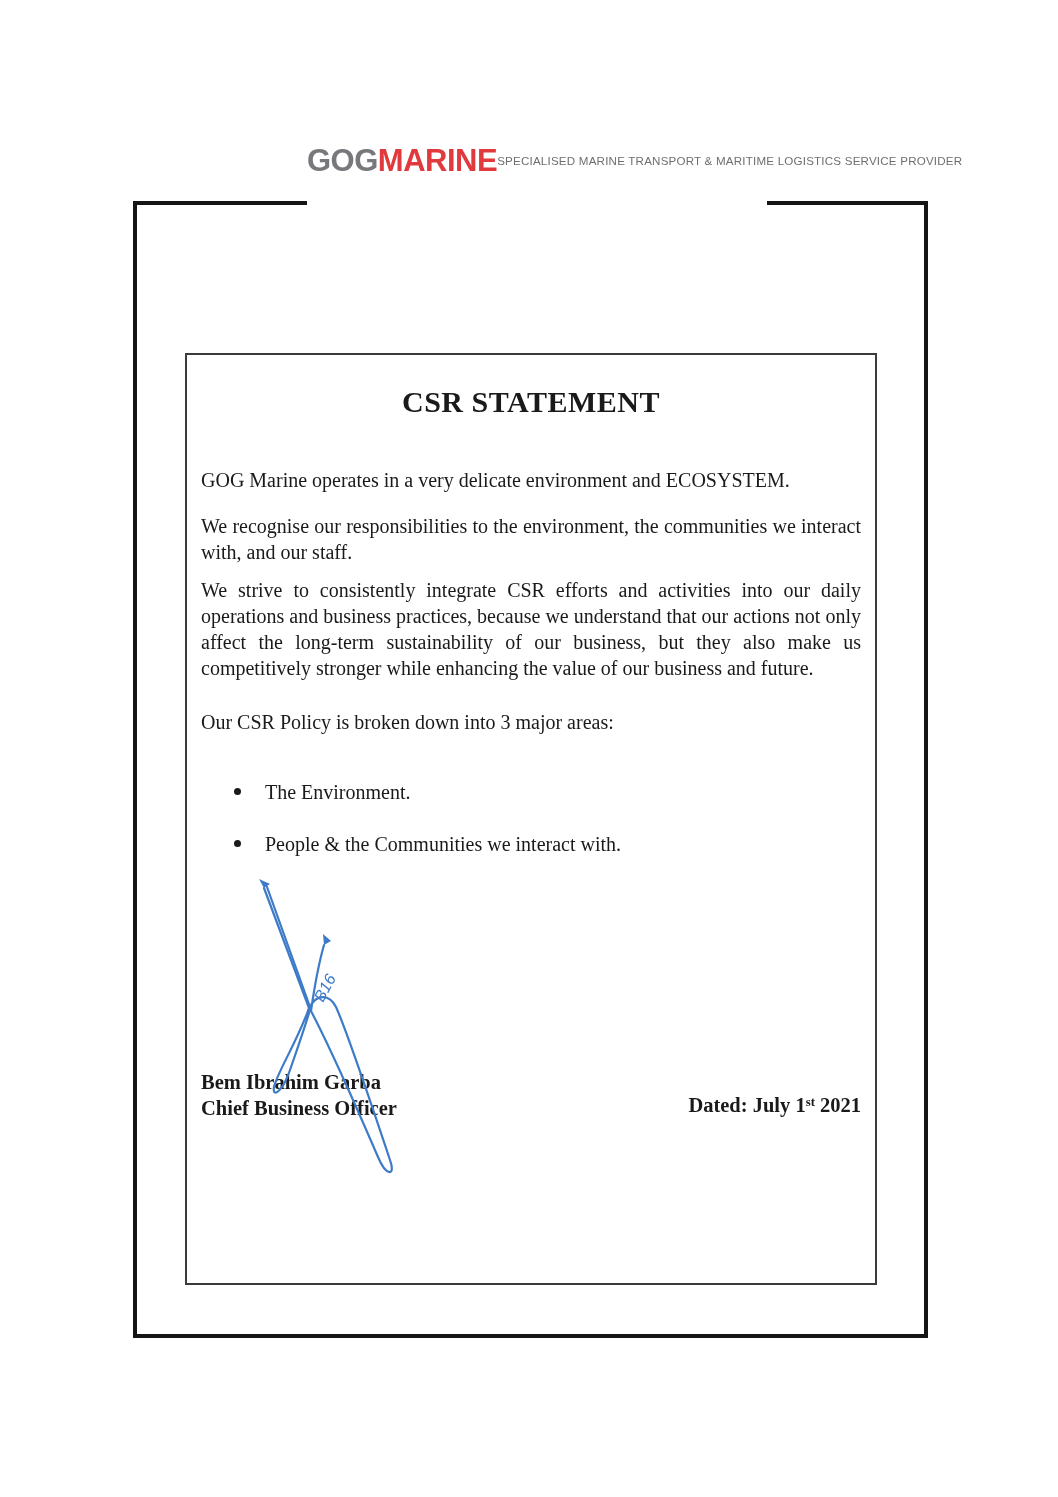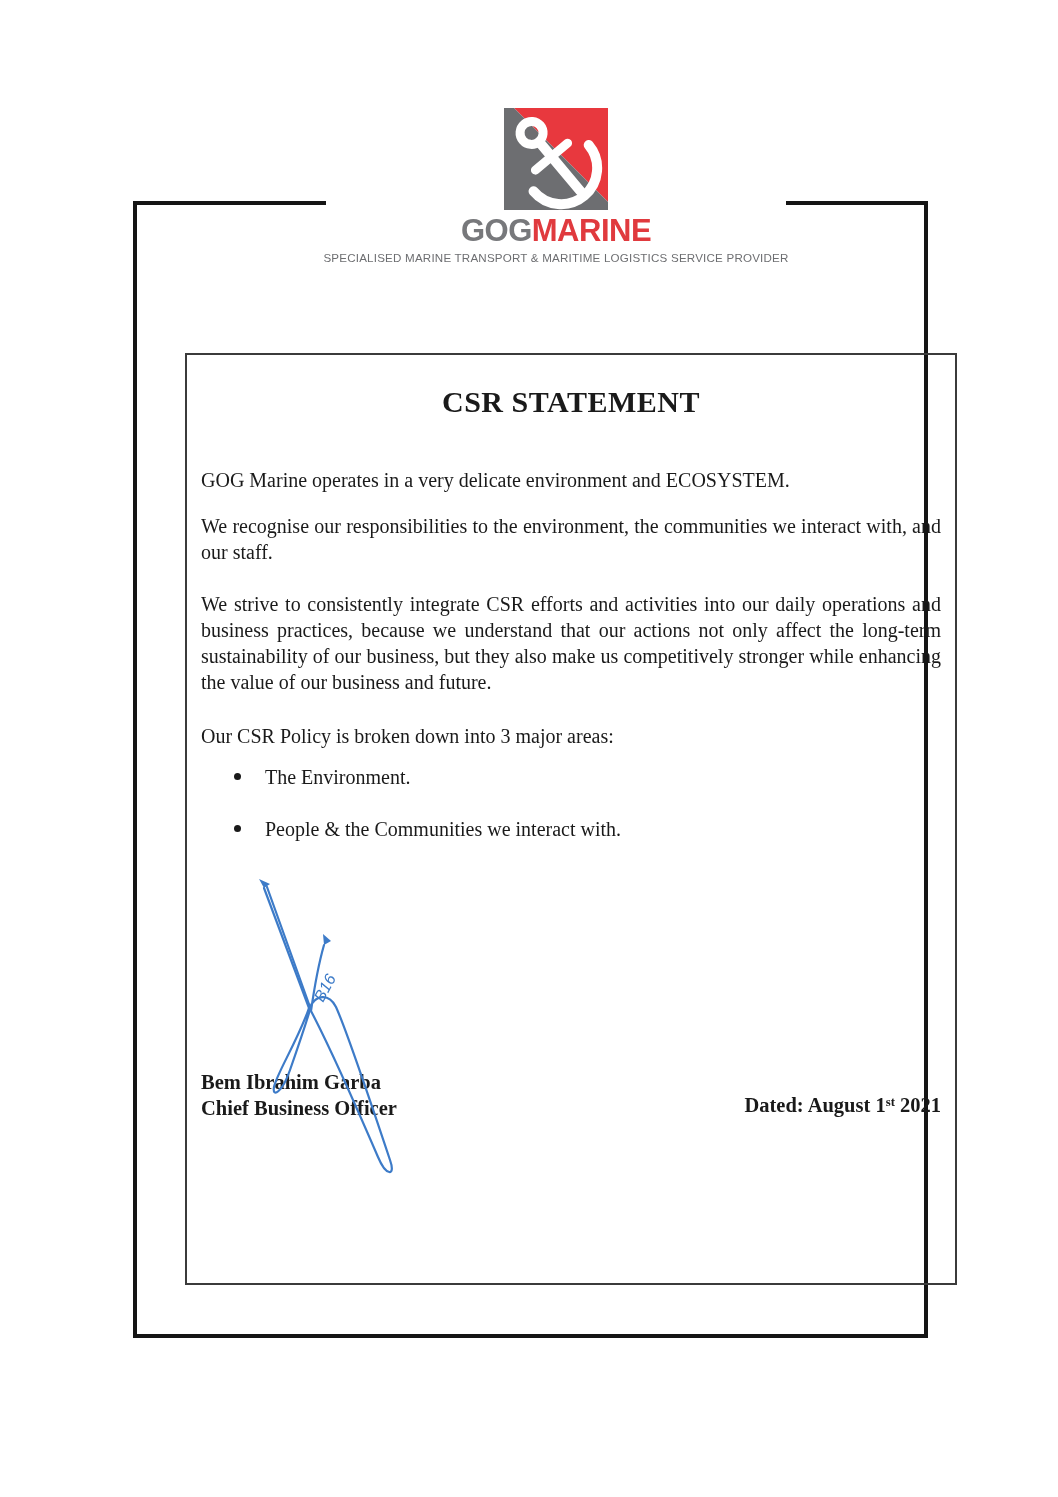--- a/index.html
+++ b/index.html
@@ -19,26 +19,26 @@
     position: absolute;
     left: 133px; top: 201px;
     width: 795px; height: 1137px;
     border: 4px solid #151515;
     z-index: 1;
   }
 
   
   .header {
     position: absolute;
-    left: 326px; top: 108px;
+    left: 307px; top: 108px;
     width: 460px;
     background: #ffffff;
     z-index: 2;
     display: flex;
-    flex-direction: column;
+    flex-direction: row;
     align-items: center;
     padding-bottom: 6px;
   }
   .logo-mark {
     width: 104px; height: 102px;
     display: block;
   }
   .wordmark {
     margin-top: 4px;
     font-family: "Liberation Sans", sans-serif;
@@ -57,44 +57,44 @@
     font-size: 11.6px;
     letter-spacing: 0.2px;
     color: #6d6e71;
     white-space: nowrap;
   }
 
   
   .inner-box {
     position: absolute;
     left: 185px; top: 353px;
-    width: 772px; height: 932px;
+    width: 692px; height: 932px;
     border: 2px solid #3b3b3b;
     padding: 0 14px;
     z-index: 3;
     background: transparent;
   }
   .doc-title {
     margin-top: 30px;
     text-align: center;
     font-size: 30px;
     font-weight: 700;
     letter-spacing: 0.5px;
   }
   .para {
     font-size: 20px;
     line-height: 26px;
   }
   .p1 { margin-top: 48px; }
   .p2 { margin-top: 20px; text-align: justify; }
-  .p3 { margin-top: 26px; text-align: justify; }
+  .p3 { margin-top: 12px; text-align: justify; }
   .p4 { margin-top: 28px; font-family: Liberation Serif, serif; }
   .bullet-list {
     list-style: none;
-    margin-top: 15px;
+    margin-top: 44px;
   }
   .bullet-item {
     position: relative;
     padding-left: 64px;
     font-size: 20px;
     line-height: 26px;
     margin-bottom: 26px;
   }
   .bullet-item::before {
     content: "";
@@ -193,19 +193,19 @@
       </g>
       <text class="sig-initials" transform="translate(76,126) rotate(-62)">B16</text>
     </svg>
 
     <div class="signer-row">
       <div class="signer-block">
         <div>Bem Ibrahim Garba</div>
         <div>Chief Business Officer</div>
       </div>
       <div class="dated-line">
-        <span>Dated: August 1</span><span class="sup">st</span><span> 2021</span>
+        <span>Dated: July 1</span><span class="sup">st</span><span> 2021</span>
       </div>
     </div>
 
   </div>
 
 </div>
 
 </body></html>

